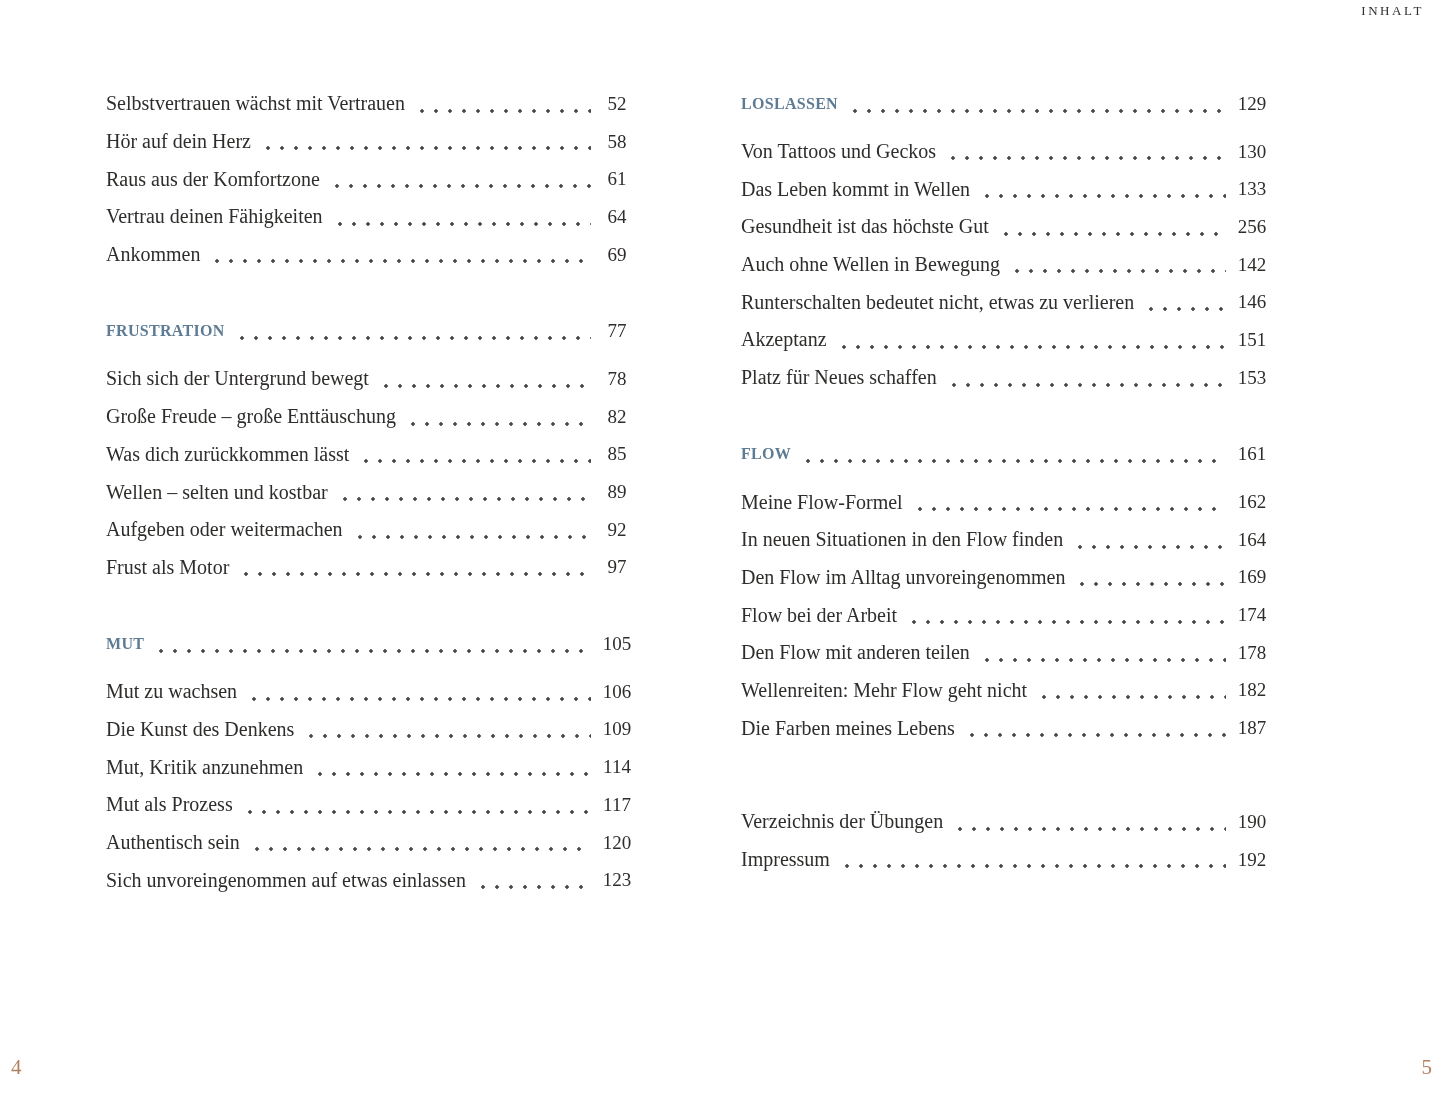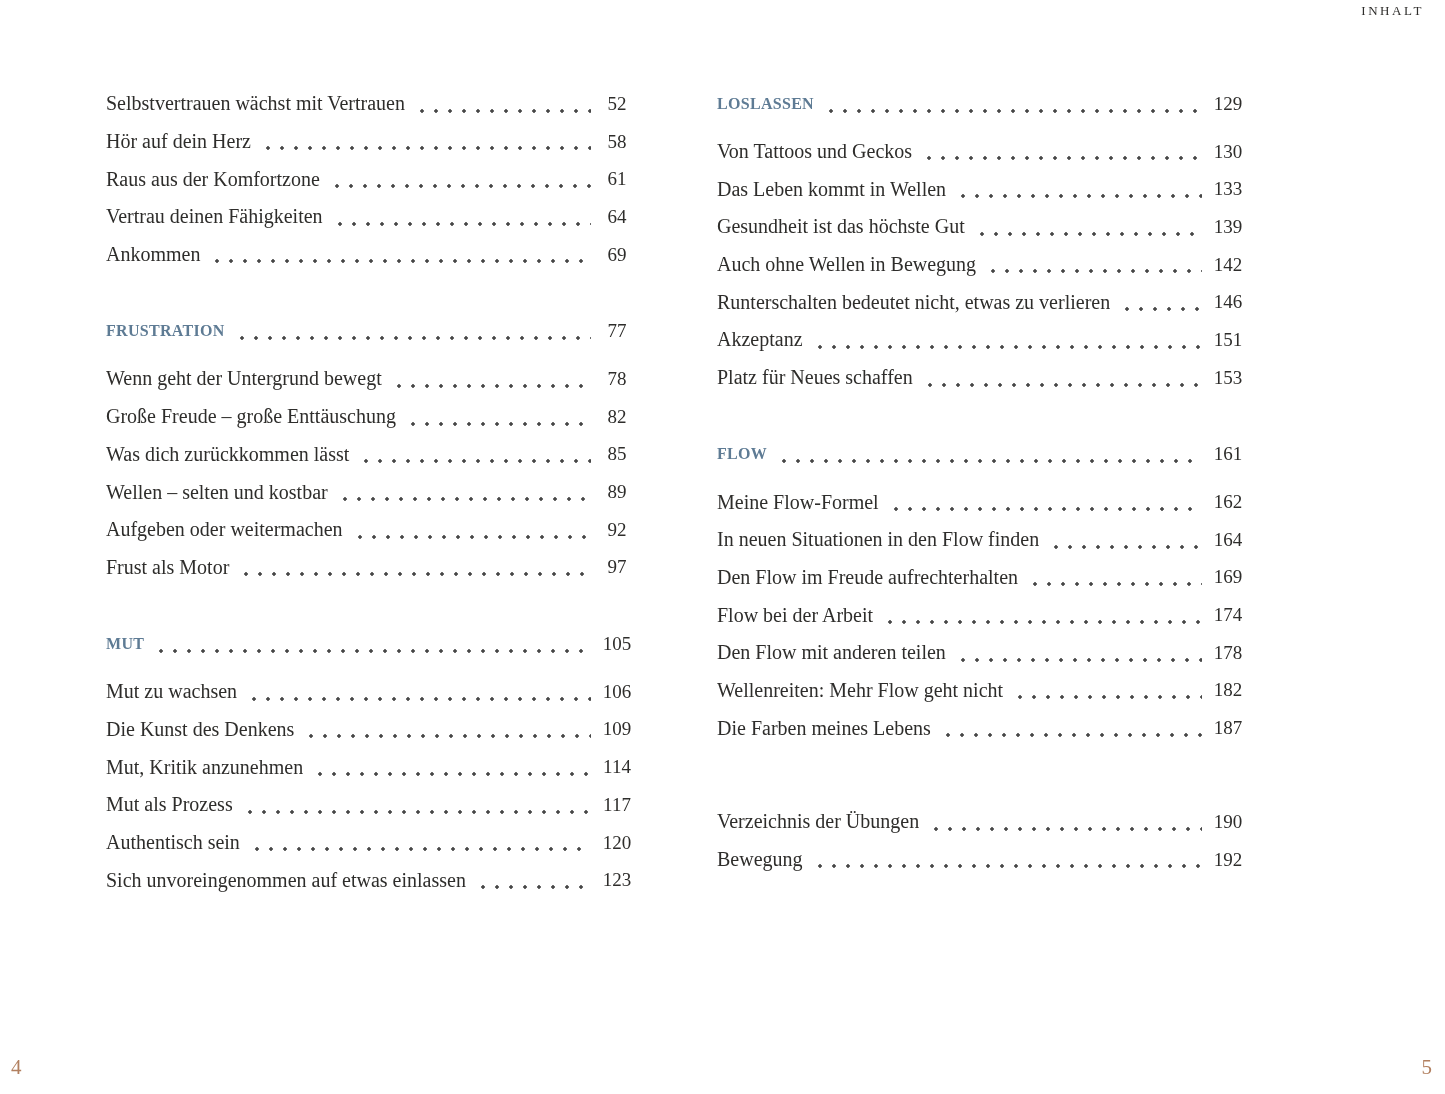--- a/index.html
+++ b/index.html
@@ -18,21 +18,21 @@
     top: 3px;
     right: 21px;
     font-family: "Liberation Serif", serif;
     font-size: 13px;
     letter-spacing: 2.6px;
     color: #2e2d2b;
   }
   .columns {
     display: flex;
     padding: 85px 0 0 106px;
-    gap: 82px;
+    gap: 106px;
   }
   .column {
     width: 529px;
     flex: 0 0 529px;
   }
   .block-section { margin-top: 39px; }
   .block-backmatter { margin-top: 56px; }
   .column > .block:first-child { margin-top: 0; }
   .toc-row {
     display: flex;
@@ -120,21 +120,21 @@
             <span class="pagenum">69</span>
           </div>
         </div>
         <div class="block block-section">
           <div class="toc-row section-row">
             <span class="title">FRUSTRATION</span>
             <span class="dots"></span>
             <span class="pagenum">77</span>
           </div>
           <div class="toc-row entry-row">
-            <span class="title">Wenn geht der Untergrund bewegt</span>
+            <span class="title">Sich sich der Untergrund bewegt</span>
             <span class="dots"></span>
             <span class="pagenum">78</span>
           </div>
           <div class="toc-row entry-row">
             <span class="title">Große Freude – große Enttäuschung</span>
             <span class="dots"></span>
             <span class="pagenum">82</span>
           </div>
           <div class="toc-row entry-row">
             <span class="title">Was dich zurückkommen lässt</span>
@@ -208,21 +208,21 @@
             <span class="pagenum">130</span>
           </div>
           <div class="toc-row entry-row">
             <span class="title">Das Leben kommt in Wellen</span>
             <span class="dots"></span>
             <span class="pagenum">133</span>
           </div>
           <div class="toc-row entry-row">
             <span class="title">Gesundheit ist das höchste Gut</span>
             <span class="dots"></span>
-            <span class="pagenum">139</span>
+            <span class="pagenum">256</span>
           </div>
           <div class="toc-row entry-row">
             <span class="title">Auch ohne Wellen in Bewegung</span>
             <span class="dots"></span>
             <span class="pagenum">142</span>
           </div>
           <div class="toc-row entry-row">
             <span class="title">Runterschalten bedeutet nicht, etwas zu verlieren</span>
             <span class="dots"></span>
             <span class="pagenum">146</span>
@@ -248,21 +248,21 @@
             <span class="title">Meine Flow-Formel</span>
             <span class="dots"></span>
             <span class="pagenum">162</span>
           </div>
           <div class="toc-row entry-row">
             <span class="title">In neuen Situationen in den Flow finden</span>
             <span class="dots"></span>
             <span class="pagenum">164</span>
           </div>
           <div class="toc-row entry-row">
-            <span class="title">Den Flow im Freude aufrechterhalten</span>
+            <span class="title">Den Flow im Alltag unvoreingenommen</span>
             <span class="dots"></span>
             <span class="pagenum">169</span>
           </div>
           <div class="toc-row entry-row">
             <span class="title">Flow bei der Arbeit</span>
             <span class="dots"></span>
             <span class="pagenum">174</span>
           </div>
           <div class="toc-row entry-row">
             <span class="title">Den Flow mit anderen teilen</span>
@@ -280,21 +280,21 @@
             <span class="pagenum">187</span>
           </div>
         </div>
         <div class="block block-backmatter">
           <div class="toc-row entry-row">
             <span class="title">Verzeichnis der Übungen</span>
             <span class="dots"></span>
             <span class="pagenum">190</span>
           </div>
           <div class="toc-row entry-row">
-            <span class="title">Bewegung</span>
+            <span class="title">Impressum</span>
             <span class="dots"></span>
             <span class="pagenum">192</span>
           </div>
         </div>
       </div>
   </div>
 
   <div class="folio folio-left">4</div>
   <div class="folio folio-right">5</div>
 </div>

